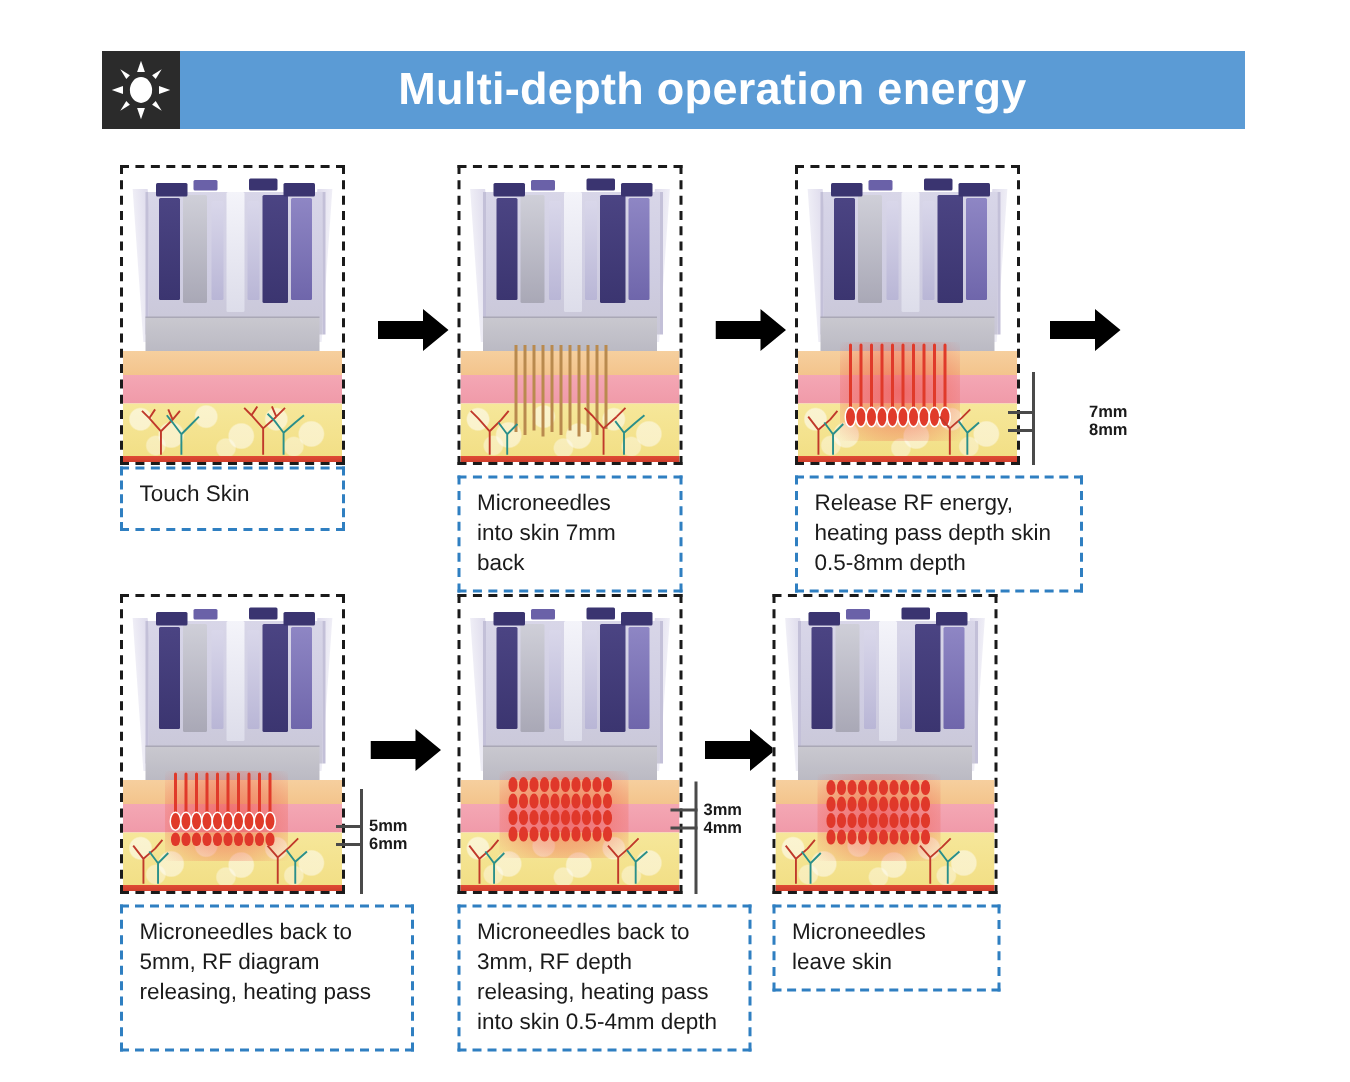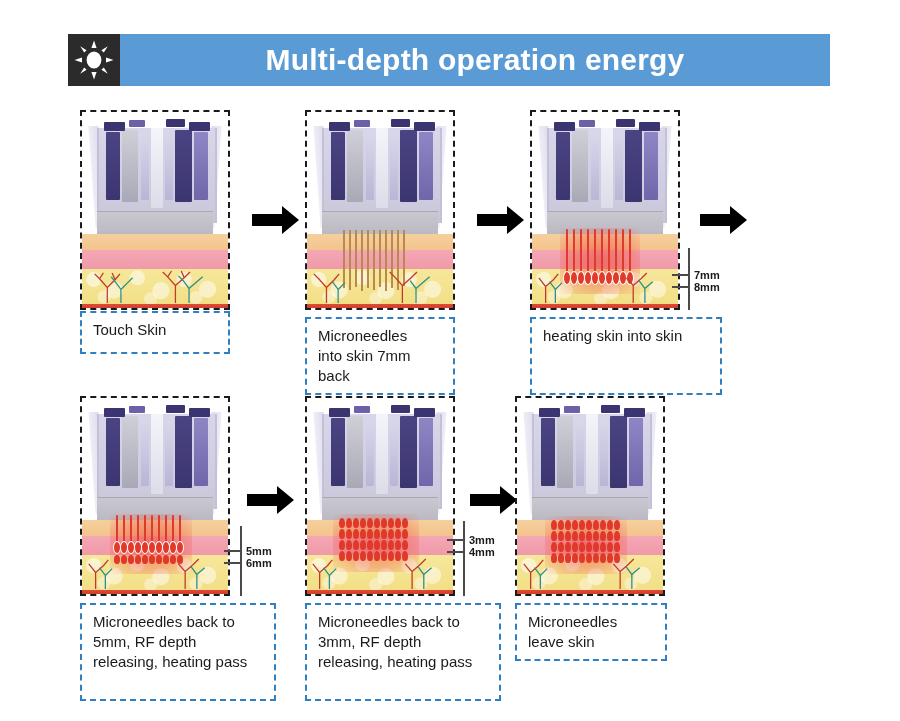--- a/index.html
+++ b/index.html
@@ -330,28 +330,30 @@
           </g>
         </svg>
       </div>
     </div>
   </div>
 
   <div class="bracket" style="left:158px;top:138px;height:62px;">
     <div class="bk-v"></div>
     <div class="bk-t" style="top:26px;"></div>
     <div class="bk-t" style="top:38px;"></div>
-    <div class="bk-labels" style="top:21px;">
+    <div class="bk-labels" style="top:21px;margin-left:32px;">
       <div>7mm</div>
       <div>8mm</div>
     </div>
   </div>
 
   <div class="caption" style="left:0px;top:207px;width:192px;height:78px;">
-    <div>heating skin into skin</div>
+    <div>Release RF energy,</div>
+    <div>heating pass depth skin</div>
+    <div>0.5-8mm depth</div>
   </div>
 </div>
 
 <div class="arrow" style="left:700px;top:205px;width:48px;height:30px;">
   <svg width="48" height="30" viewBox="0 0 48 30" aria-hidden="true">
     <polygon points="0,9 30,9 30,1 47,15 30,29 30,21 0,21" fill="#000000"></polygon>
   </svg>
 </div>
 
 <div class="panel" style="left:80px;top:396px;width:200px;height:290px;">
@@ -433,21 +435,21 @@
     <div class="bk-t" style="top:24px;"></div>
     <div class="bk-t" style="top:36px;"></div>
     <div class="bk-labels" style="top:19px;">
       <div>5mm</div>
       <div>6mm</div>
     </div>
   </div>
 
   <div class="caption" style="left:0px;top:207px;width:196px;height:98px;">
     <div>Microneedles back to</div>
-    <div>5mm, RF depth</div>
+    <div>5mm, RF diagram</div>
     <div>releasing, heating pass</div>
   </div>
 </div>
 
 <div class="arrow" style="left:247px;top:485px;width:48px;height:30px;">
   <svg width="48" height="30" viewBox="0 0 48 30" aria-hidden="true">
     <polygon points="0,9 30,9 30,1 47,15 30,29 30,21 0,21" fill="#000000"></polygon>
   </svg>
 </div>
 
@@ -542,20 +544,21 @@
     <div class="bk-labels" style="top:13px;">
       <div>3mm</div>
       <div>4mm</div>
     </div>
   </div>
 
   <div class="caption" style="left:0px;top:207px;width:196px;height:98px;">
     <div>Microneedles back to</div>
     <div>3mm, RF depth</div>
     <div>releasing, heating pass</div>
+    <div>into skin 0.5-4mm depth</div>
   </div>
 </div>
 
 <div class="arrow" style="left:470px;top:485px;width:48px;height:30px;">
   <svg width="48" height="30" viewBox="0 0 48 30" aria-hidden="true">
     <polygon points="0,9 30,9 30,1 47,15 30,29 30,21 0,21" fill="#000000"></polygon>
   </svg>
 </div>
 
 <div class="panel" style="left:515px;top:396px;width:155px;height:265px;">

